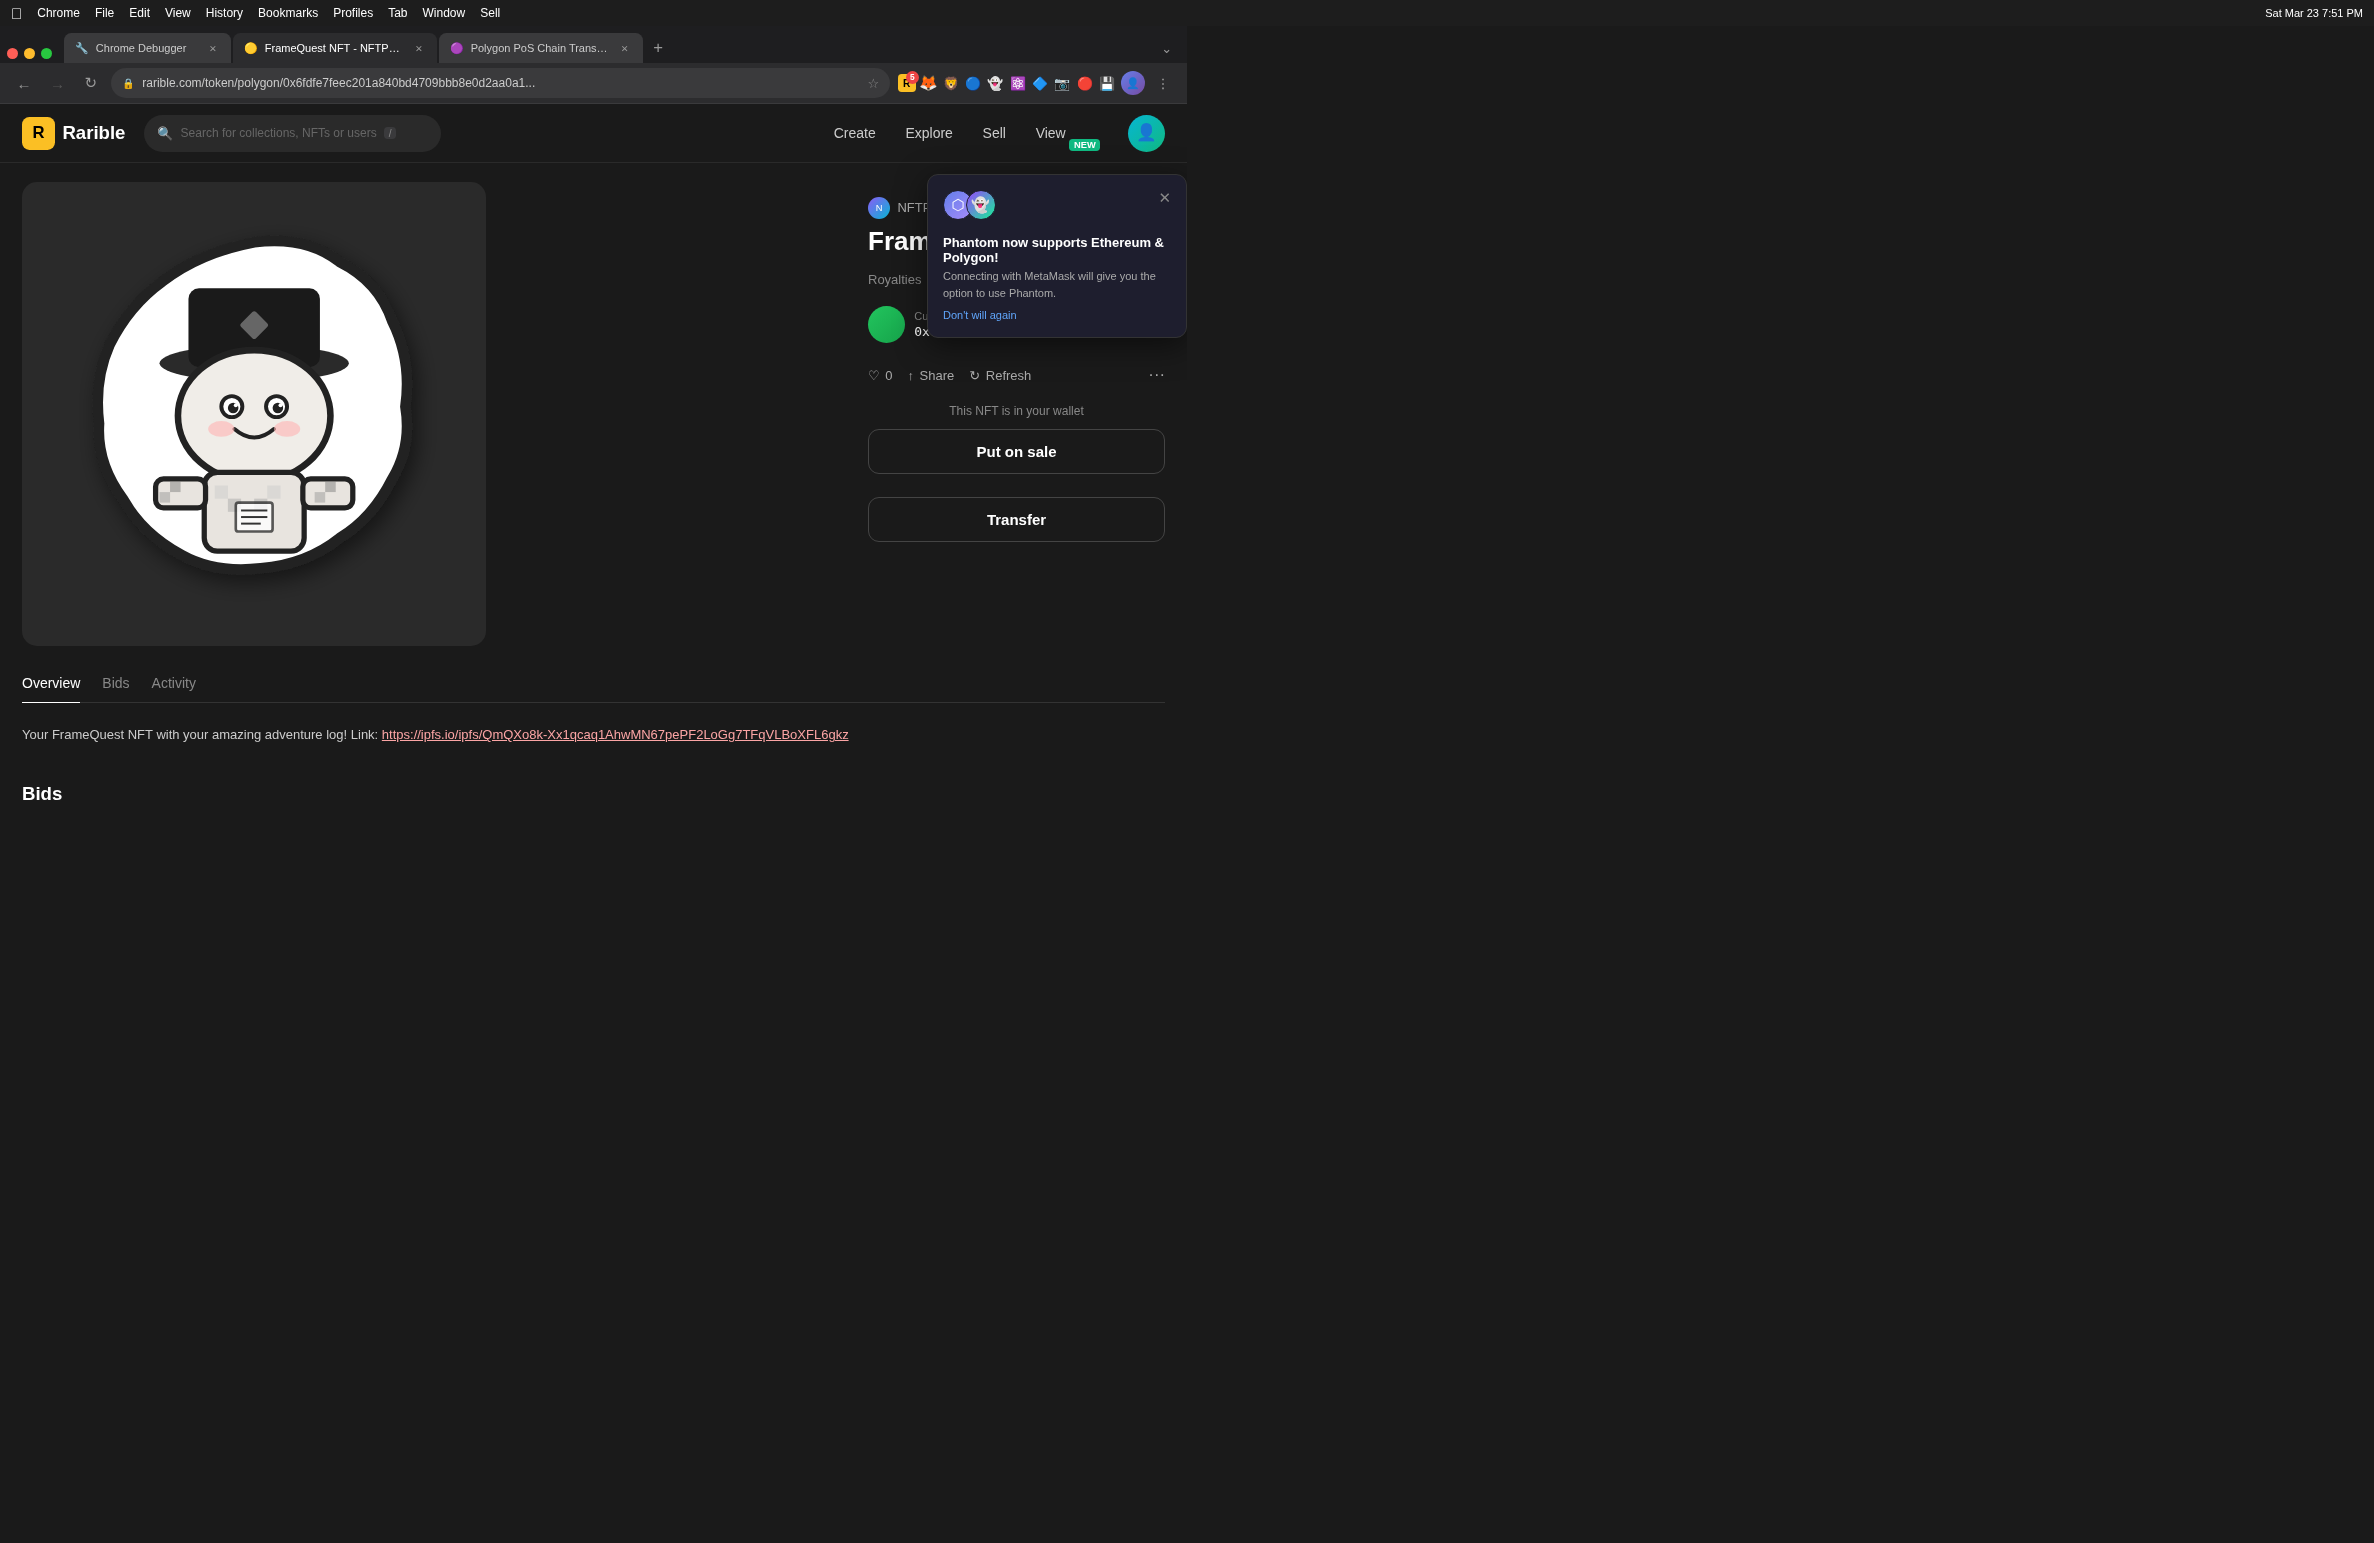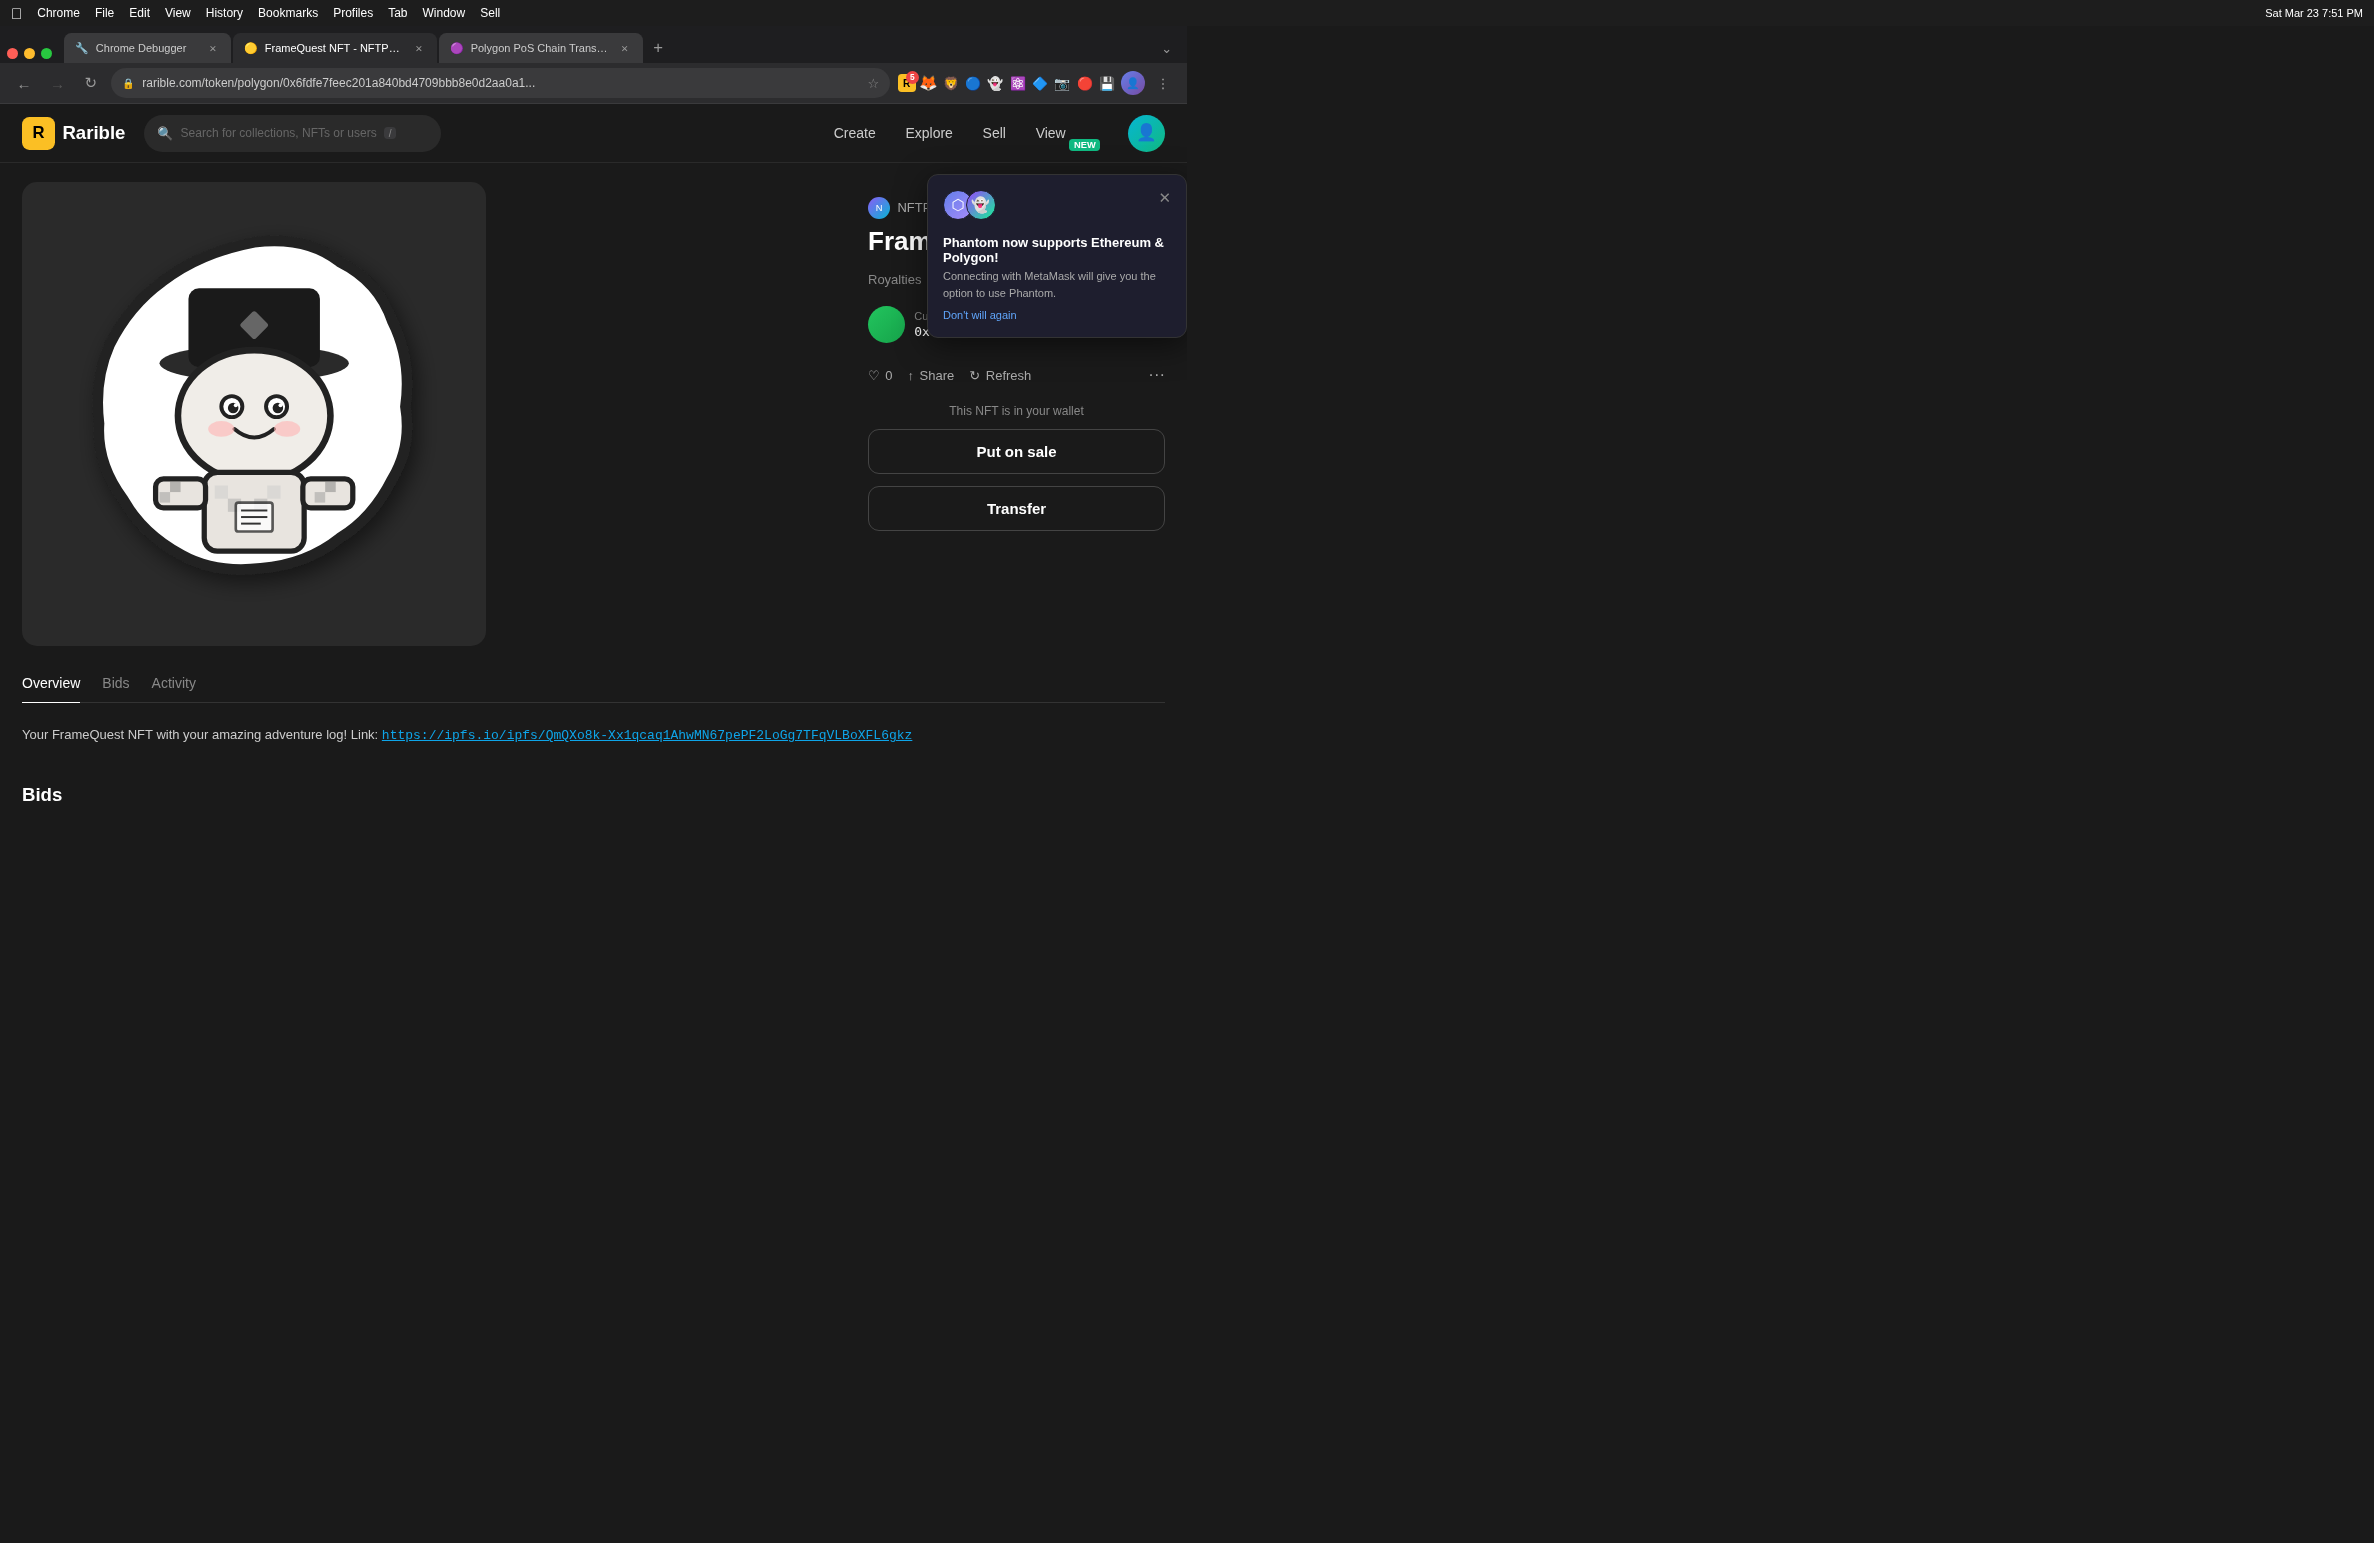--- a/index.html
+++ b/index.html
@@ -284,21 +284,21 @@
     .put-on-sale-btn {
       width: 100%;
       height: 45px;
       background: transparent;
       border: 1.9px solid #444;
       border-radius: 11px;
       color: #fff;
       font-size: 15px;
       font-weight: 600;
       cursor: pointer;
-      margin-bottom: 12px;
+      margin-bottom: 23px;
     }
     .transfer-btn {
       width: 100%;
       height: 45px;
       background: transparent;
       border: 1.9px solid #444;
       border-radius: 11px;
       color: #fff;
       font-size: 15px;
       font-weight: 600;
@@ -622,20 +622,20 @@
     </div>
 
     <div class="bottom-section">
       <div class="tabs-row">
         <div class="tab-item active">Overview</div>
         <div class="tab-item">Bids</div>
         <div class="tab-item">Activity</div>
       </div>
 
       <div class="description-section">
-        <div class="description-text"><span>Your FrameQuest NFT with your amazing adventure log! Link: </span><a href="#" style="color:#0ea5e9;font-family:Liberation Mono, monospace;">https://ipfs.io/ipfs/QmQXo8k-Xx1qcaq1AhwMN67pePF2LoGg7TFqVLBoXFL6gkz</a></div>
+        <div class="description-text"><span>Your FrameQuest NFT with your amazing adventure log! Link: </span><a href="#" style="color:#fca5a5;">https://ipfs.io/ipfs/QmQXo8k-Xx1qcaq1AhwMN67pePF2LoGg7TFqVLBoXFL6gkz</a></div>
       </div>
 
       <div class="bids-title">Bids</div>
     </div>
   </div>
 </div>
 
 
 </body></html>

